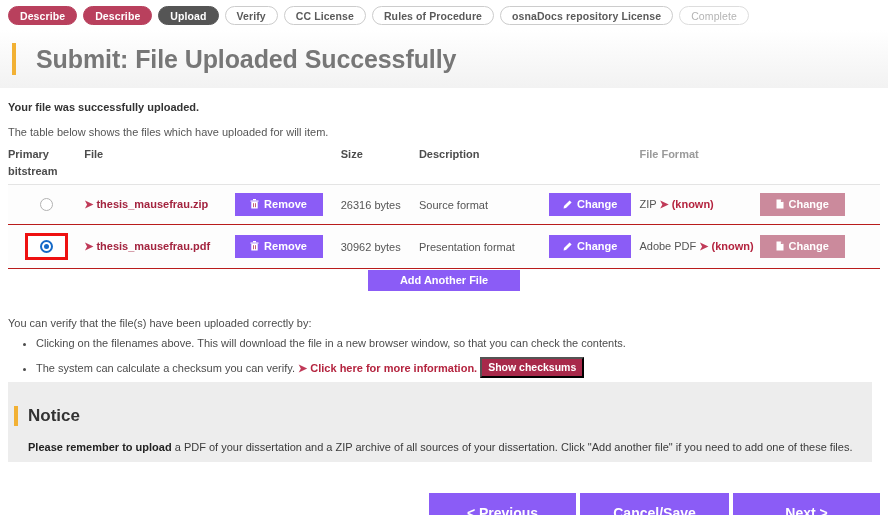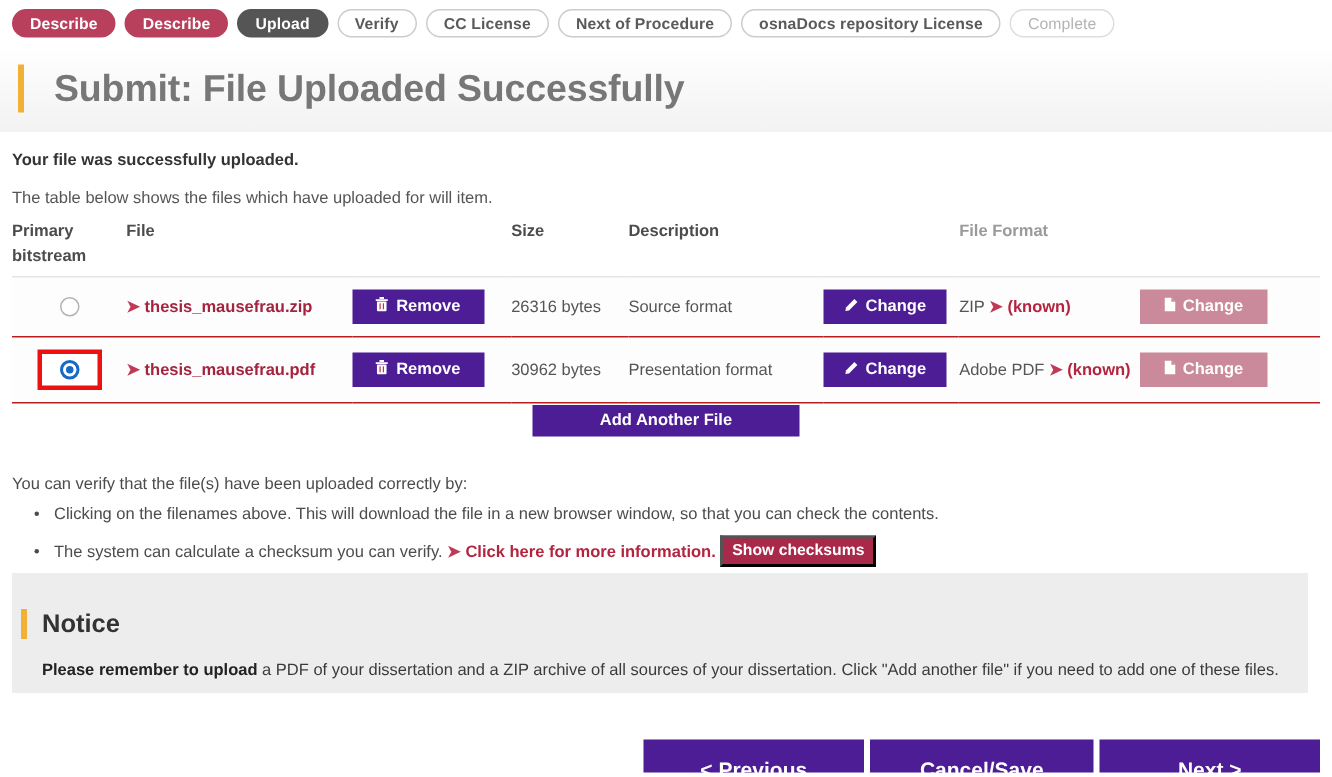--- a/index.html
+++ b/index.html
@@ -195,39 +195,39 @@
     font-size: 11px;
     font-weight: bold;
     font-family: "Liberation Sans", sans-serif;
     text-align: center;
     line-height: 18px;
     padding: 2px 0;
     cursor: pointer;
     white-space: nowrap;
     box-sizing: border-box;
   }
-  .btn-crimson { background: #4c1d95; }
+  .btn-crimson { background: #8b5cf6; }
   .btn-faded   { background: #cb8a9c; color: #ffffff; }
   .btn-remove  { width: 88px; }
   .btn-change1 { width: 82px; }
   .btn-change2 { width: 85px; }
   .ico {
     display: inline-block;
     vertical-align: -1px;
     margin-right: 5px;
   }
 
   .add-file-wrap {
     position: absolute;
     left: 0; top: 270px;
     width: 888px;
     text-align: center;
   }
   .btn-addfile {
-    width: 178px;
+    width: 152px;
     line-height: 17px;
     padding: 2px 0;
     font-size: 11px;
   }
 
   
   .verify {
     position: absolute;
     left: 8px; top: 317px;
     width: 870px;
@@ -320,21 +320,21 @@
 </style>
 </head>
 <body>
 
 <div class="tabbar">
   <div class="tab done">Describe</div>
   <div class="tab done">Describe</div>
   <div class="tab current">Upload</div>
   <div class="tab todo">Verify</div>
   <div class="tab todo">CC License</div>
-  <div class="tab todo">Next of Procedure</div>
+  <div class="tab todo">Rules of Procedure</div>
   <div class="tab todo">osnaDocs repository License</div>
   <div class="tab disabled">Complete</div>
 </div>
 
 <div class="title-band">
   <div class="title-accent"></div>
   <div class="page-title">Submit: File Uploaded Successfully</div>
 </div>
 
 <div class="intro">

